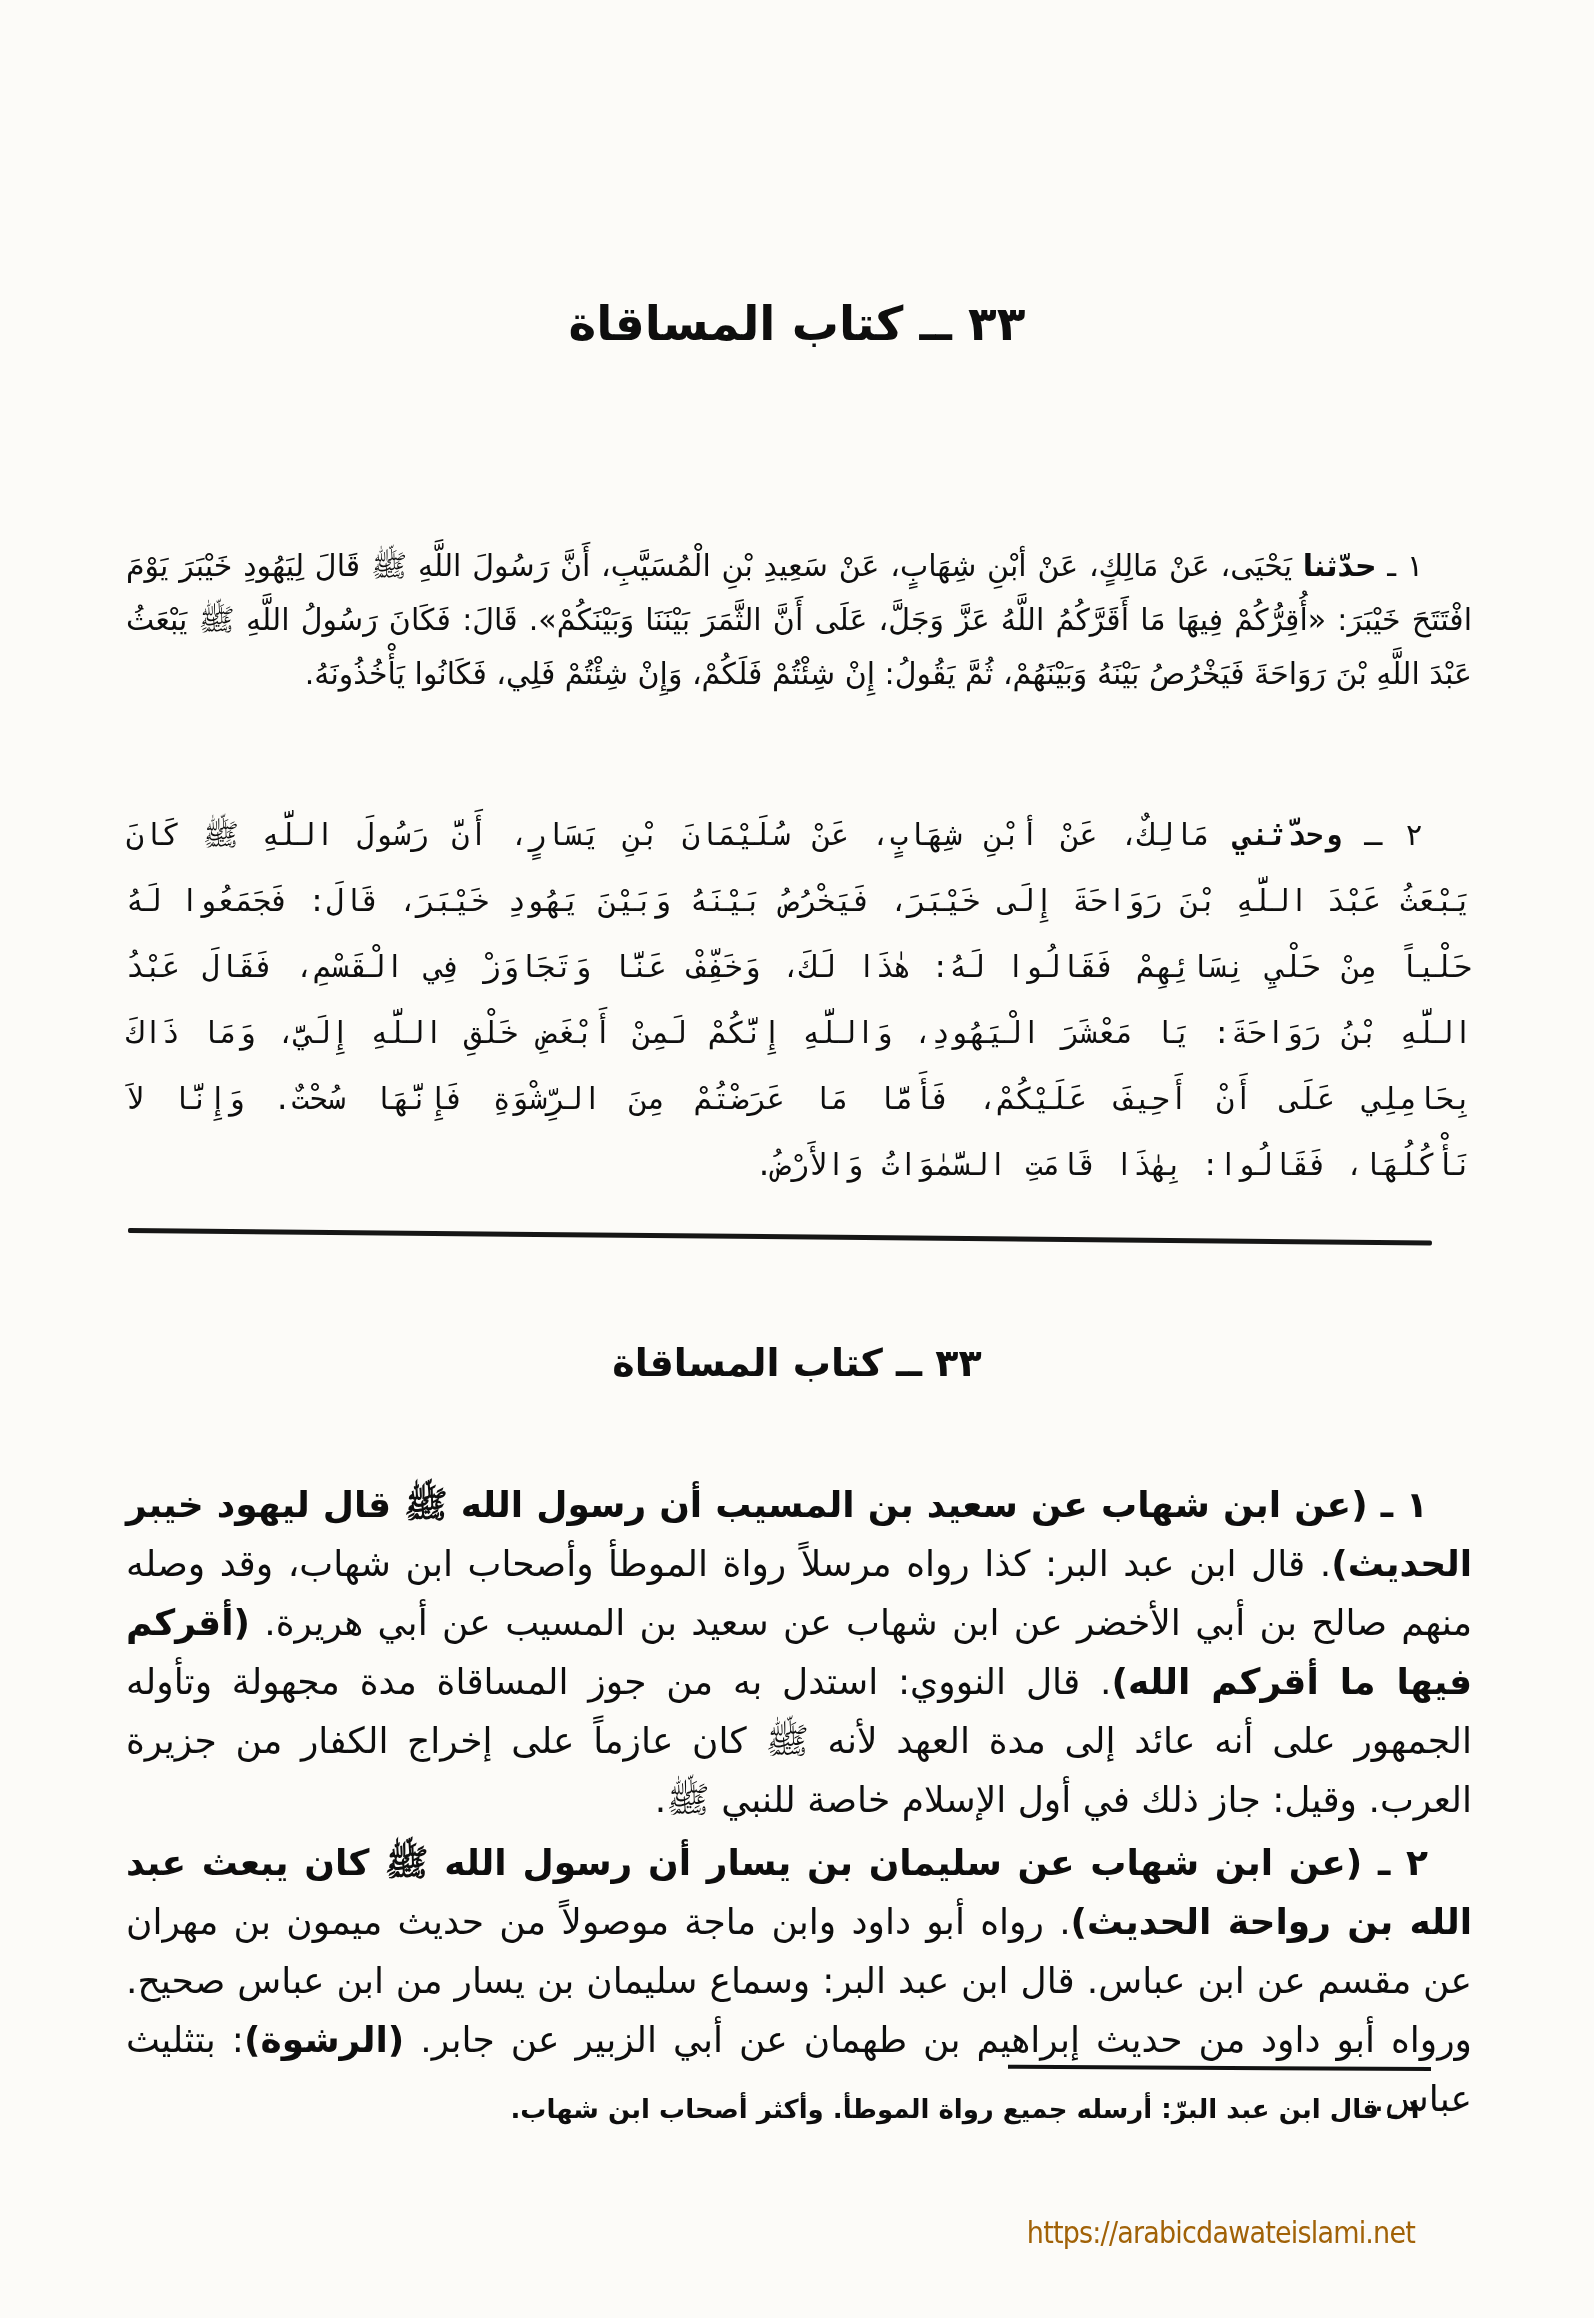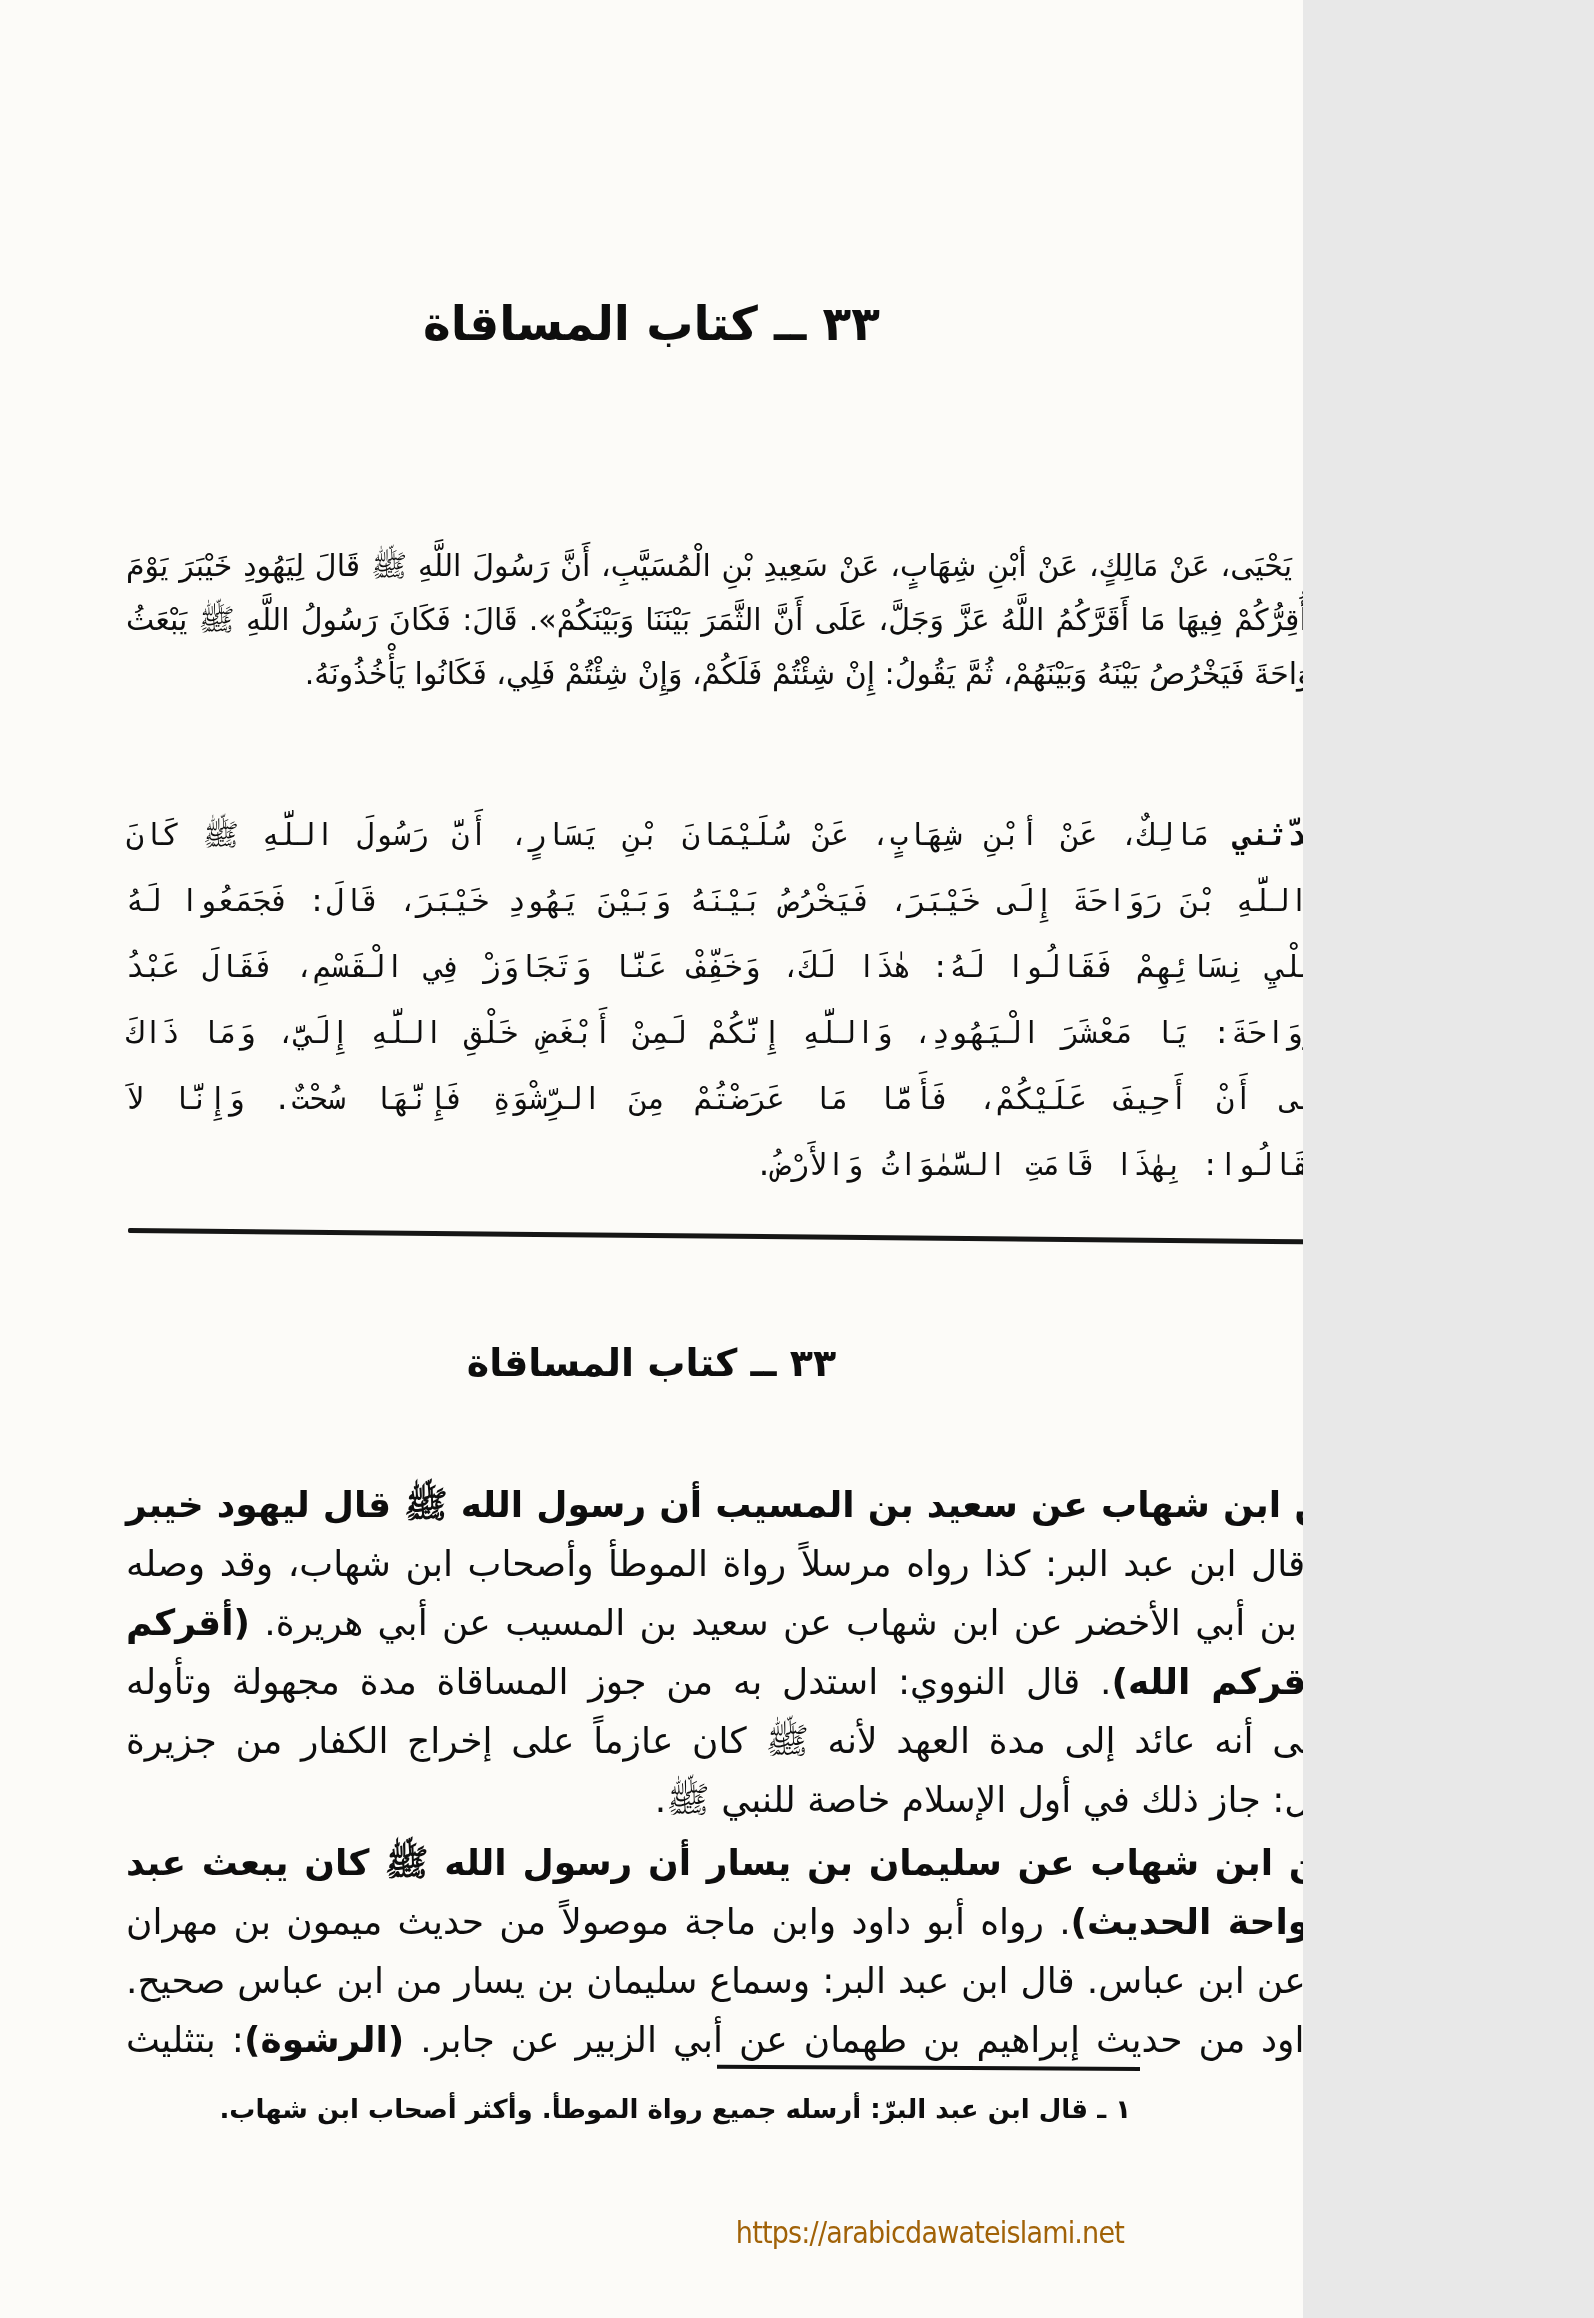--- a/index.html
+++ b/index.html
@@ -2,21 +2,21 @@
 <html lang="ar" style="font-size:13.5px"><head>
 <meta charset="utf-8">
 <style>
   html, body {
     margin: 0;
     padding: 0;
     background: #e8e8e8;
   }
   .page {
     position: relative;
-    width: 1303px;
+    width: 1594px;
     height: 2319px;
     background: #fcfbf8;
     color: #0e0e0e;
     font-family: "DejaVu Sans", sans-serif;
     overflow: hidden;
   }
   .rtl { direction: rtl; unicode-bidi: embed; }
 
   .book-title {
     position: absolute;

